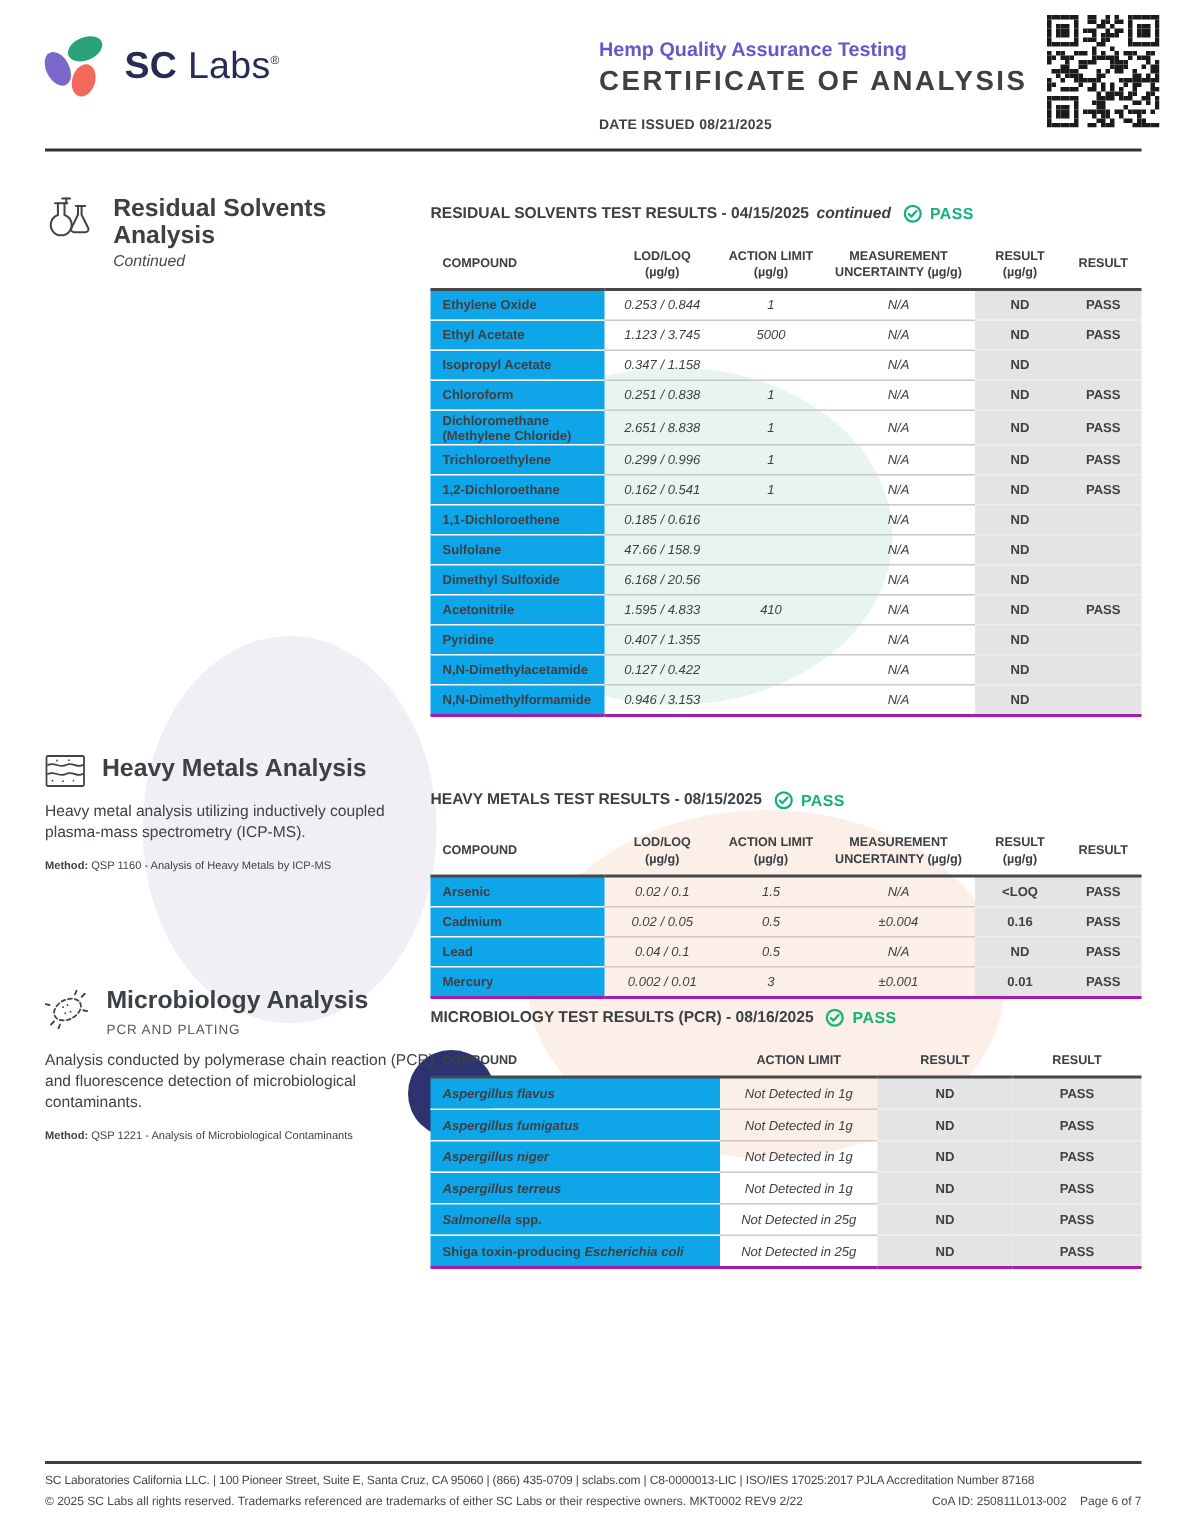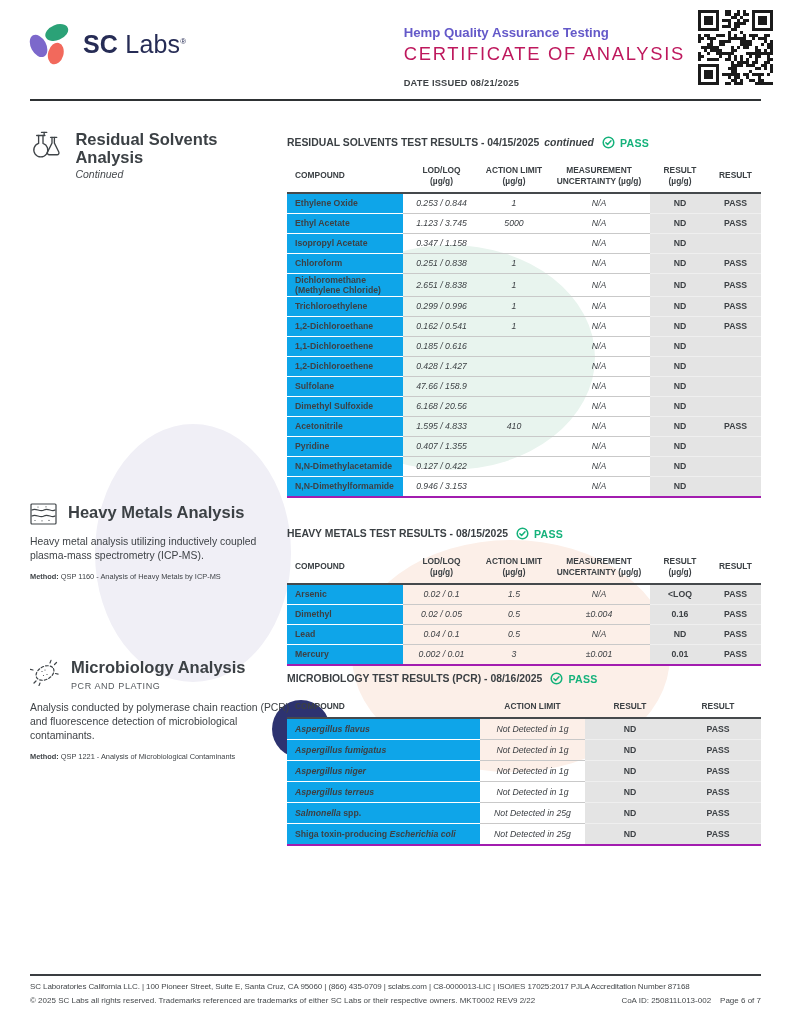--- a/index.html
+++ b/index.html
@@ -11,21 +11,21 @@
   .blob-lav{left:95px;top:424px;width:196px;height:258px;background:#f0eff6;}
   .blob-peach{left:352px;top:540px;width:318px;height:232px;background:#fcefe8;}
   .blob-navy{left:272px;top:700px;width:58px;height:58px;background:#2d3370;}
   
   .brand{position:absolute;left:28px;top:22px;display:flex;align-items:center;gap:9px;z-index:2;}
   .brand-text{font-size:25px;color:#262c55;letter-spacing:.2px;}
   .brand-text .sc{font-weight:bold;}
   .brand-text .reg{font-size:8px;vertical-align:super;}
   .head-right{position:absolute;right:106px;top:25px;text-align:left;z-index:2;}
   .program{font-size:13.2px;font-weight:bold;color:#6459c9;}
-  .cert{font-size:18.4px;font-weight:normal;color:#be185d;letter-spacing:1.7px;margin-top:3px;}
+  .cert{font-size:18.4px;font-weight:bold;color:#404040;letter-spacing:1.7px;margin-top:3px;}
   .date-issued{font-size:9.3px;font-weight:bold;color:#3f4347;margin-top:13px;letter-spacing:.2px;}
   .qr{position:absolute;left:698px;top:10px;width:78px;height:78px;z-index:2;background:#fff;}
   .top-rule{position:absolute;left:30px;top:99px;width:731px;height:2px;background:#2e3234;z-index:2;}
   
   .sec{position:absolute;left:30px;z-index:2;}
   .sec-row{display:flex;align-items:flex-start;gap:11px;}
   .sec-title{font-size:16.5px;font-weight:bold;color:#3c4145;line-height:1.1;}
   .sec-cont{font-style:italic;font-size:10.5px;color:#464a4e;margin-top:2px;}
   .sec-subcaps{font-size:9px;color:#55595d;letter-spacing:.6px;margin-top:5px;}
   .sec-desc{font-size:10.4px;line-height:1.34;color:#3f4347;margin-top:10px;}
@@ -561,28 +561,20 @@
             </tr>
             <tr>
               <td class="name">1,1-Dichloroethene</td>
               <td class="num">0.185 / 0.616</td>
               <td class="num"></td>
               <td class="num">N/A</td>
               <td class="res">ND</td>
               <td class="res"></td>
             </tr>
             <tr>
-              <td class="name">1,2-Dichloroethene</td>
-              <td class="num">0.428 / 1.427</td>
-              <td class="num"></td>
-              <td class="num">N/A</td>
-              <td class="res">ND</td>
-              <td class="res"></td>
-            </tr>
-            <tr>
               <td class="name">Sulfolane</td>
               <td class="num">47.66 / 158.9</td>
               <td class="num"></td>
               <td class="num">N/A</td>
               <td class="res">ND</td>
               <td class="res"></td>
             </tr>
             <tr>
               <td class="name">Dimethyl Sulfoxide</td>
               <td class="num">6.168 / 20.56</td>
@@ -676,21 +668,21 @@
           <tbody>
             <tr>
               <td class="name">Arsenic</td>
               <td class="num">0.02 / 0.1</td>
               <td class="num">1.5</td>
               <td class="num">N/A</td>
               <td class="res">&lt;LOQ</td>
               <td class="res">PASS</td>
             </tr>
             <tr>
-              <td class="name">Dimethyl</td>
+              <td class="name">Cadmium</td>
               <td class="num">0.02 / 0.05</td>
               <td class="num">0.5</td>
               <td class="num">±0.004</td>
               <td class="res">0.16</td>
               <td class="res">PASS</td>
             </tr>
             <tr>
               <td class="name">Lead</td>
               <td class="num">0.04 / 0.1</td>
               <td class="num">0.5</td>

